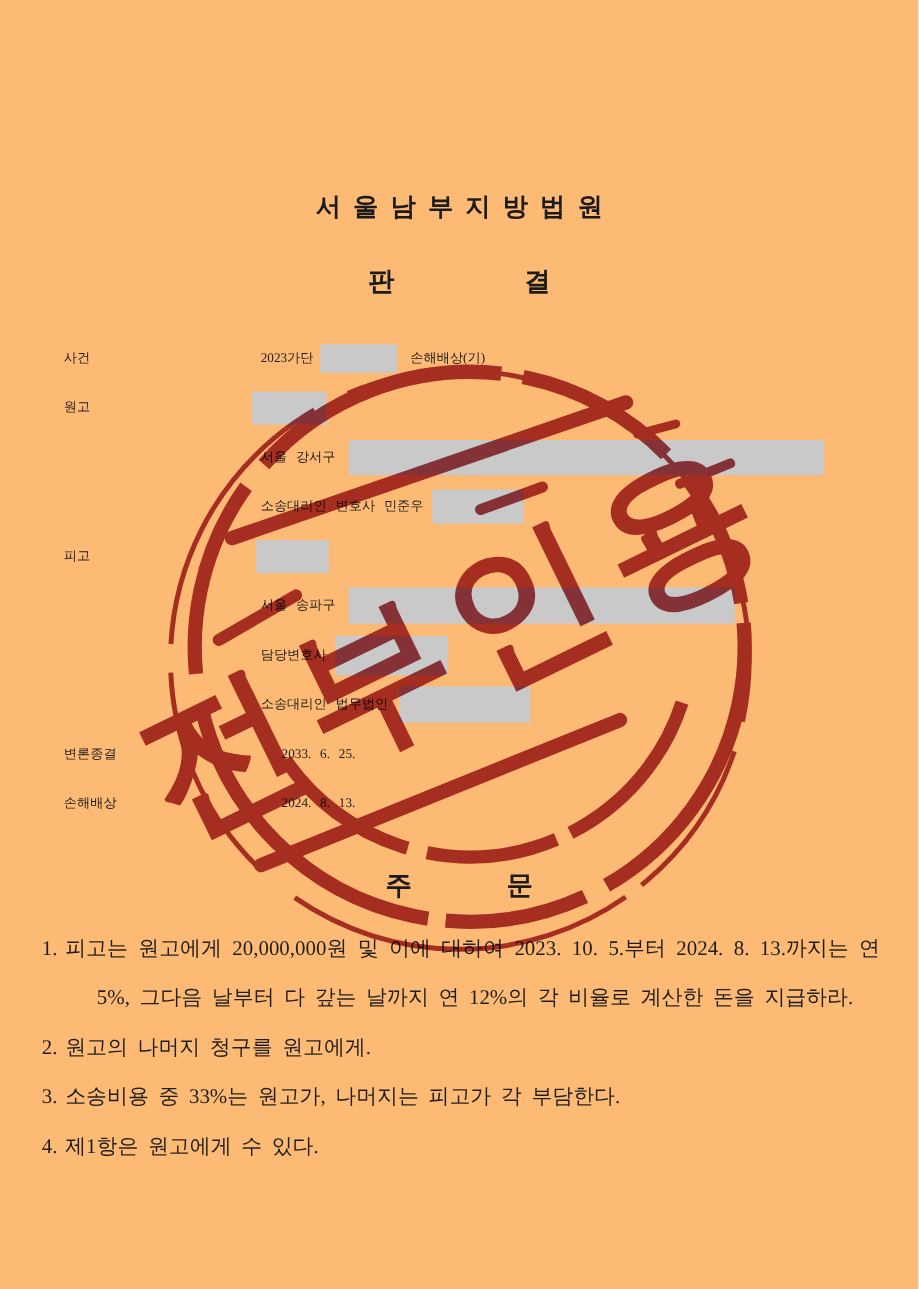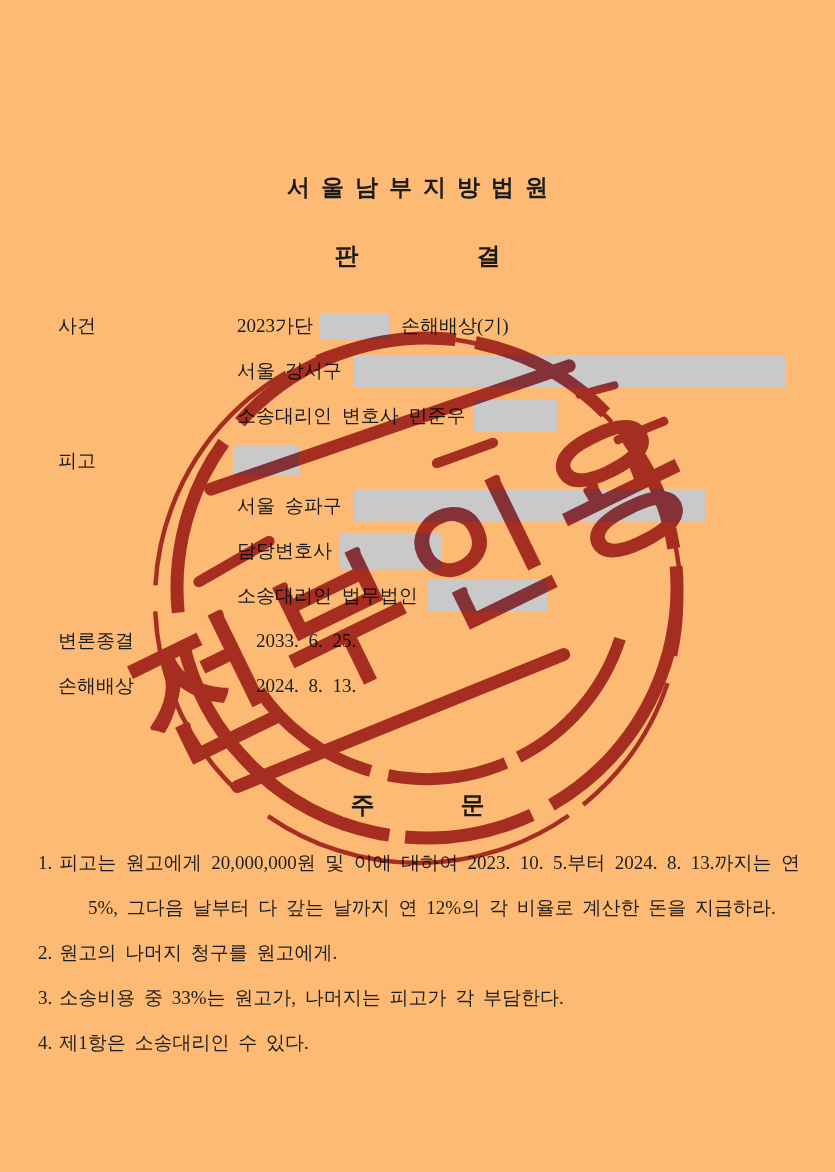--- a/index.html
+++ b/index.html
@@ -22,21 +22,21 @@
     display:flex; justify-content:center;
     font-size:24px; font-weight:700; color:#1b1b1b;
   }
   .judgment-title { top:240px; gap:118px; }
   .order-heading  { top:789px; gap:86px; }
 
   
   .rows { position:absolute; top:303px; left:58px; width:719px; }
   .row {
     height:45px; display:flex; align-items:center;
-    font-size:19px; word-spacing:5px; white-space:nowrap;
+    font-size:12px; word-spacing:5px; white-space:nowrap;
   }
   .row-label {
     display:inline-block; width:90px; margin-right:89px;
     text-align:justify; text-align-last:justify;
     word-spacing:0; flex:none;
   }
   .row-label.wide { width:108px; margin-right:90px; }
   .indent { padding-left:179px; }
   .redact {
     display:inline-block; background:#c9c9c9; flex:none;
@@ -98,20 +98,24 @@
 
   <div class="rows">
 
     <div class="row">
       <span class="row-label">사건</span>
       <span>2023가단</span>
       <span class="redact rb-case"></span>
       <span>손해배상(기)</span>
     </div>
 
+    <div class="row">
+      <span class="row-label">원고</span>
+      <span class="redact rb-pname"></span>
+    </div>
 
     <div class="row indent">
       <span>서울 강서구</span>
       <span class="redact rb-paddr"></span>
     </div>
 
     <div class="row indent">
       <span>소송대리인 변호사 민준우</span>
       <span class="redact rb-pattorney"></span>
     </div>
@@ -157,21 +161,21 @@
     <div class="order-item">
       <span class="num">1.</span><span>피고는 원고에게 20,000,000원 및 이에 대하여 2023. 10. 5.부터 2024. 8. 13.까지는 연 5%, 그다음 날부터 다 갚는 날까지 연 12%의 각 비율로 계산한 돈을 지급하라.</span>
     </div>
     <div class="order-item">
       <span class="num">2.</span><span>원고의 나머지 청구를 원고에게.</span>
     </div>
     <div class="order-item">
       <span class="num">3.</span><span>소송비용 중 33%는 원고가, 나머지는 피고가 각 부담한다.</span>
     </div>
     <div class="order-item">
-      <span class="num">4.</span><span>제1항은 소송대리인 수 있다.</span>
+      <span class="num">4.</span><span>제1항은 원고에게 수 있다.</span>
     </div>
   </div>
 
   <div class="stamp">
     <svg width="835" height="1172" viewBox="0 0 835 1172">
 
       <circle cx="418" cy="600" r="263" fill="none" stroke="#9e2a33" stroke-width="4.5" stroke-dasharray="240 28 150 18 320 42 200 26 260 34 120 22 180 30" transform="rotate(-40 418 600)"></circle>
 
       <circle cx="427" cy="588" r="250" fill="none" stroke="#9e2a33" stroke-width="13" stroke-dasharray="210 22 130 16 300 30 180 26 240 20 150 34 120 18" transform="rotate(12 427 588)"></circle>
 

